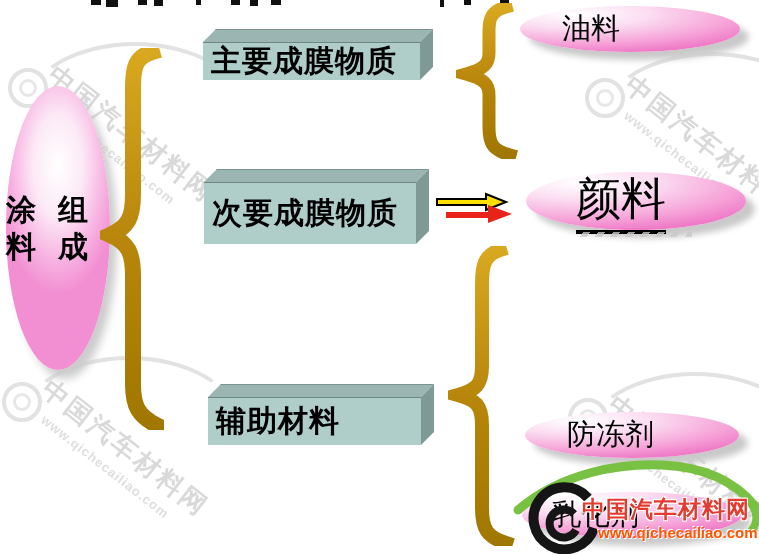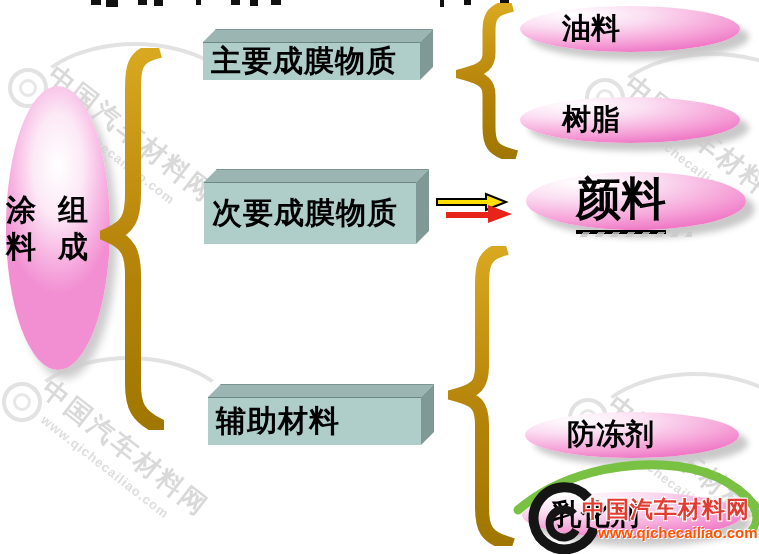--- a/index.html
+++ b/index.html
@@ -40,21 +40,21 @@
 
   
   .brace { position:absolute; z-index:2; }
   .arrows { position:absolute; left:436px; top:190px; z-index:2; }
 
   
   .leaf { position:absolute; width:220px; height:46px; border-radius:50%;
           background:radial-gradient(95% 85% at 25% 18%, #ffffff 0%, #fbdef2 35%, #f6a3d8 75%, #ef7ac7 100%);
           box-shadow:9px 8px 6px #c9c9c9;
           display:flex; align-items:center; padding-left:42px;
-          font-size:29px; font-weight:bold; color:#000; z-index:2; white-space:nowrap; }
+          font-size:29px; font-weight:normal; color:#000; z-index:2; white-space:nowrap; }
   .leaf.pigment { height:58px; font-size:45px; padding-left:50px; }
   .leaf.pigment .ul { border-bottom:4px solid #000; padding-bottom:1px; }
   .pigment-echo { position:absolute; left:54px; top:60px; width:112px; height:5px; opacity:.8;
                   background:repeating-linear-gradient(-60deg,#c9c9c9 0 6px, transparent 6px 13px); }
 
   
   .logo { position:absolute; left:512px; top:458px; width:247px; height:96px; z-index:6; }
   .logo svg { position:absolute; left:0; top:0; }
   .logo-name { position:absolute; left:70px; top:36px; font-size:23px; font-weight:bold; color:#e23c31;
                letter-spacing:1px; white-space:nowrap;
@@ -173,23 +173,20 @@
   </div>
 
   <svg class="arrows" width="78" height="36" viewBox="0 0 78 36">
     <polygon points="1,9 50,9 50,4 70,12 50,20 50,15 1,15" fill="#ffe000" stroke="#000" stroke-width="2"></polygon>
     <polygon points="10,22 52,22 52,15 76,24 52,33 52,28 10,28" fill="#e8231a"></polygon>
   </svg>
 
   <div class="leaf" style="left:520px;top:6px">
     <span>油料</span>
   </div>
-  <div class="leaf" style="left:520px;top:97px">
-    <span>树脂</span>
-  </div>
   <div class="leaf pigment" style="left:526px;top:172px">
     <span class="ul">颜料</span>
     <div class="pigment-echo"></div>
   </div>
   <div class="leaf" style="left:525px;top:412px;width:214px">
     <span>防冻剂</span>
   </div>
   <div class="leaf" style="left:522px;top:492px;padding-left:30px">
     <span>乳化剂</span>
   </div>

